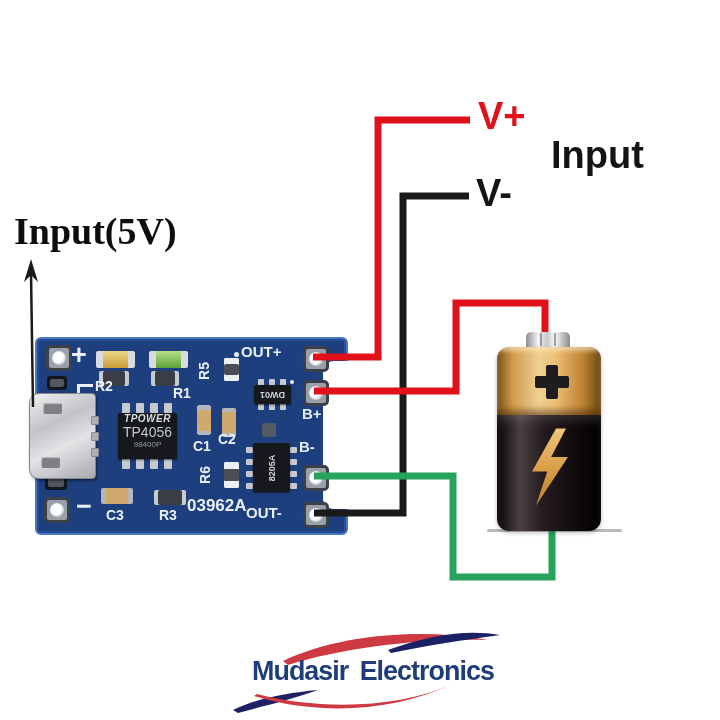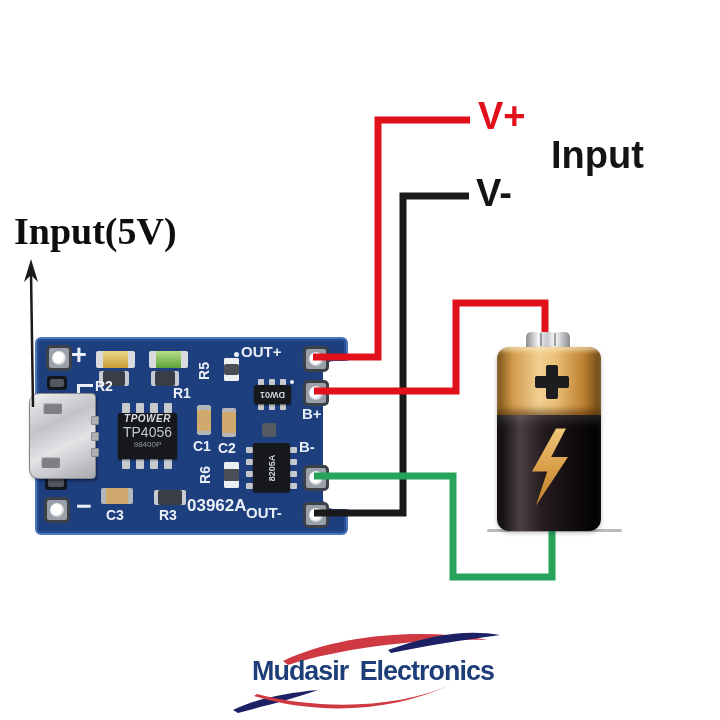--- a/index.html
+++ b/index.html
@@ -139,21 +139,21 @@
     <div class="abs darkpad dp2">
         <span class="blob"></span>
       </div>
 
     <div class="abs silk" style="left:34px;top:1px;font-size:27px;">+</div>
     <div class="abs silk" style="left:39px;top:152px;font-size:27px;">−</div>
     <div class="abs silk s14" style="left:58px;top:39px;">R2</div>
     <div class="abs silk s14" style="left:136px;top:46px;">R1</div>
     <div class="abs silk s14 rot" style="left:158px;top:24px;">R5</div>
     <div class="abs silk s14" style="left:156px;top:99px;">C1</div>
-    <div class="abs silk s14" style="left:181px;top:101px;">C2</div>
+    <div class="abs silk s14" style="left:181px;top:92px;">C2</div>
     <div class="abs silk s14 rot" style="left:159px;top:128px;">R6</div>
     <div class="abs silk s14" style="left:69px;top:168px;">C3</div>
     <div class="abs silk s14" style="left:122px;top:168px;text-align:center;">R3</div>
     <div class="abs silk s17" style="left:150px;top:157px;">03962A</div>
     <div class="abs silk s19" style="left:204px;top:4px;">OUT+</div>
     <div class="abs silk s19" style="left:265px;top:66px;">B+</div>
     <div class="abs silk s19" style="left:262px;top:99px;">B-</div>
     <div class="abs silk s19" style="left:209px;top:165px;">OUT-</div>
     <div class="abs silk-dot" style="left:197px;top:13px;width:5px;height:5px;"></div>
     <div class="abs silk-dot" style="left:253px;top:41px;width:4px;height:4px;"></div>

